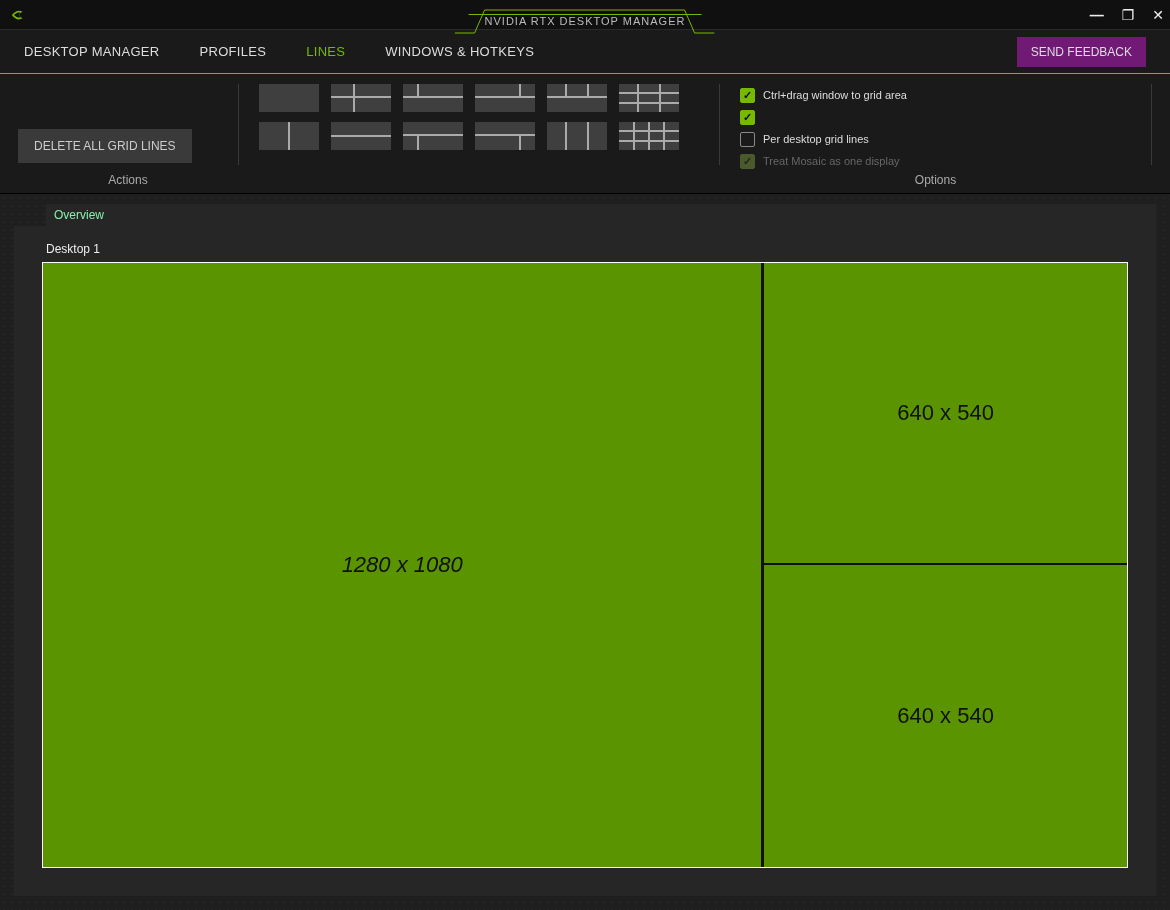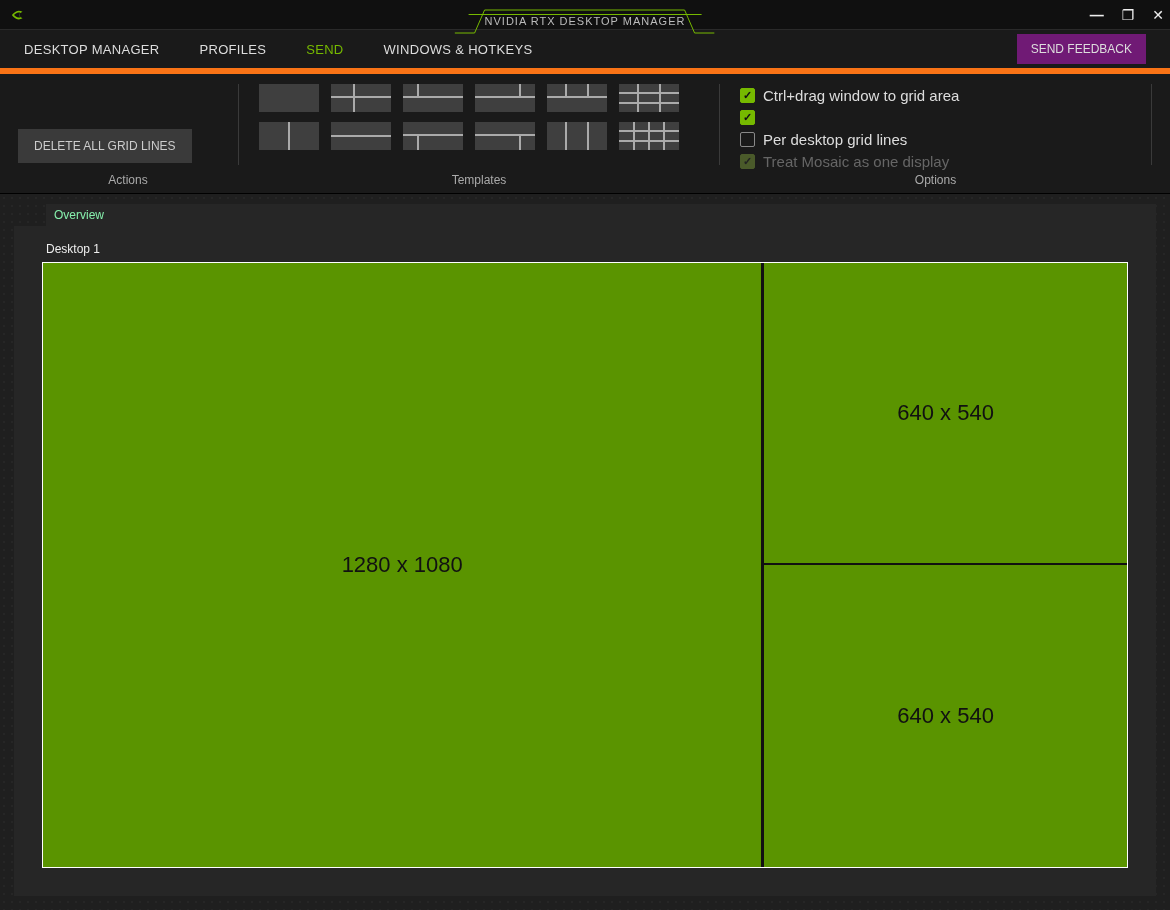--- a/index.html
+++ b/index.html
@@ -6,51 +6,51 @@
   body { background:#000; width:1170px; height:910px; overflow:hidden; color:#ccc; }
   .window { width:1170px; height:910px; background:#1a1a1a; display:flex; flex-direction:column; }
   
   .titlebar { height:30px; background:#101010; display:flex; align-items:center; position:relative; border-bottom:1px solid #2a2a2a;}
   .logo { width:20px; height:14px; margin-left:10px; }
   .title-wrap { position:absolute; left:50%; transform:translateX(-50%); display:flex; align-items:center;margin-top:12px;}
   .title-text { font-size:11px; letter-spacing:1px; color:#bbb; padding:0 16px; border-top:1px solid #76b900; border-bottom:1px solid transparent; }
   .win-controls { position:absolute; right:6px; top:0; height:30px; display:flex; align-items:center; gap:18px; }
   .win-controls span { color:#eee; font-size:14px; cursor:pointer; font-family:Arial; }
   
-  .tabbar { height:44px; display:flex; align-items:center; padding:0 24px; border-bottom:6px solid #f97316; }
+  .tabbar { height:44px; display:flex; align-items:center; padding:0 24px; border-bottom:1px solid #f97316; }
   .tab { font-size:13px; color:#ddd; margin-right:40px; cursor:pointer; letter-spacing:.3px;}
   .tab.active { color:#76b900; }
   .feedback-btn { margin-left:auto; background:#701a75; color:#ddd; font-size:12px; padding:8px 14px; cursor:pointer; }
   
   .toolbar { display:flex; height:120px; background:#1a1a1a; border-bottom:1px solid #000; padding:0 18px;}
   .tool-section { display:flex; flex-direction:column; justify-content:flex-start; position:relative; padding-top:10px; }
   .tool-section .section-label { position:absolute; bottom:6px; left:0; right:0; text-align:center; font-size:12px; color:#aaa;}
   .sep { width:1px; background:#3a3a3a; margin:10px 0 28px 0;}
   .actions { width:220px; align-items:flex-start; justify-content:center;}
   .delete-btn { background:#3a3a3a; color:#ccc; font-size:12px; padding:10px 16px; cursor:pointer; margin-top:14px;}
   .templates { flex:0 0 480px; padding-left:20px;}
   .template-grid { display:grid; grid-template-columns:repeat(6, 60px); grid-template-rows:28px 28px; gap:10px 12px; }
   .tmpl { width:60px; height:28px; background:#3f3f3f; position:relative; cursor:pointer; }
   .tmpl .hl { position:absolute; background:#aaa; }
   .options { flex:1; padding-left:20px; }
-  .opt-row { display:flex; align-items:center; font-size:15px; color:#ddd; height:22px; }
+  .opt-row { display:flex; align-items:center; font-size:11px; color:#ddd; height:22px; }
   .opt-row.disabled { color:#666; }
   .chk { width:15px; height:15px; border:1px solid #888; margin-right:8px; display:inline-flex; align-items:center; justify-content:center; border-radius:2px; cursor:pointer;}
   .chk.checked { background:#76b900; border-color:#76b900; }
   .chk.checked::after { content:"✓"; color:#111; font-size:11px; font-weight:bold; line-height:1;}
   .chk.disabled { background:#4a5a2a; border-color:#4a5a2a; cursor:default;}
   .chk.disabled::after { content:"✓"; color:#222; font-size:11px; font-weight:bold;}
   
   .main { flex:1; padding:10px 14px 14px 14px; background:#1f1f1f; background-image:radial-gradient(#262626 1px, transparent 1px); background-size:8px 8px; display:flex; flex-direction:column;}
   .overview-label { font-size:12px; color:#86efac; padding:4px 8px; background:#262626;margin-left:32px;}
   .overview-body { flex:1; background:#262626; padding:12px 28px 28px 28px; display:flex; flex-direction:column;}
   .desktop-label { font-size:12px; color:#eee; padding:4px 0 6px 4px;}
   .desktop-canvas { flex:1; border:3px solid #fff; background:#5a9400; position:relative; }
   .region { position:absolute; background:#5a9400; display:flex; align-items:center; justify-content:center; font-size:22px; color:#111; border:2px solid #111;}
-  .region.big { left:-2px; top:-2px; width:66.7%; height:calc(100% + 4px); border-left:none; border-top:none; border-bottom:none;}
+  .region.big { left:-2px; top:-2px; width:66.7%; height:calc(100% + 4px); border-left:none; border-top:none; border-bottom:none;font-style:italic;}
   .region.tr { right:-2px; top:-2px; left:66.4%; height:50.3%; border-top:none; border-right:none;}
   .region.br { right:-2px; bottom:-2px; left:66.4%; top:49.7%; border-bottom:none; border-right:none;}
   svg.nv-eye path { fill:#76b900; }
 </style>
 </head>
 <body>
 
 <div class="window">
 
   <div class="titlebar">
@@ -66,21 +66,21 @@
     <div class="win-controls">
       <span style="font-weight:bold;">—</span>
       <span>❐</span>
       <span>✕</span>
     </div>
   </div>
 
   <div class="tabbar">
     <span class="tab">DESKTOP MANAGER</span>
     <span class="tab">PROFILES</span>
-    <span class="tab active">SEND</span>
+    <span class="tab active">LINES</span>
     <span class="tab">WINDOWS &amp; HOTKEYS</span>
     <span class="feedback-btn">SEND FEEDBACK</span>
   </div>
 
   <div class="toolbar">
     <div class="tool-section actions">
       <div class="delete-btn">DELETE ALL GRID LINES</div>
       <div class="section-label">Actions</div>
     </div>
     <div class="sep"></div>
@@ -130,21 +130,20 @@
           <div class="hl" style="top:0;bottom:0;left:40px;width:2px;"></div>
         </div>
         <div class="tmpl">
           <div class="hl" style="left:0;right:0;top:8px;height:2px;"></div>
           <div class="hl" style="left:0;right:0;top:18px;height:2px;"></div>
           <div class="hl" style="top:0;bottom:0;left:14px;width:2px;"></div>
           <div class="hl" style="top:0;bottom:0;left:29px;width:2px;"></div>
           <div class="hl" style="top:0;bottom:0;left:44px;width:2px;"></div>
         </div>
       </div>
-      <div class="section-label">Templates</div>
     </div>
     <div class="sep"></div>
     <div class="tool-section options">
       <div class="opt-row">
         <span class="chk checked"></span>
         <span>Ctrl+drag window to grid area</span>
       </div>
       <div class="opt-row">
         <span class="chk checked"></span>
       </div>

